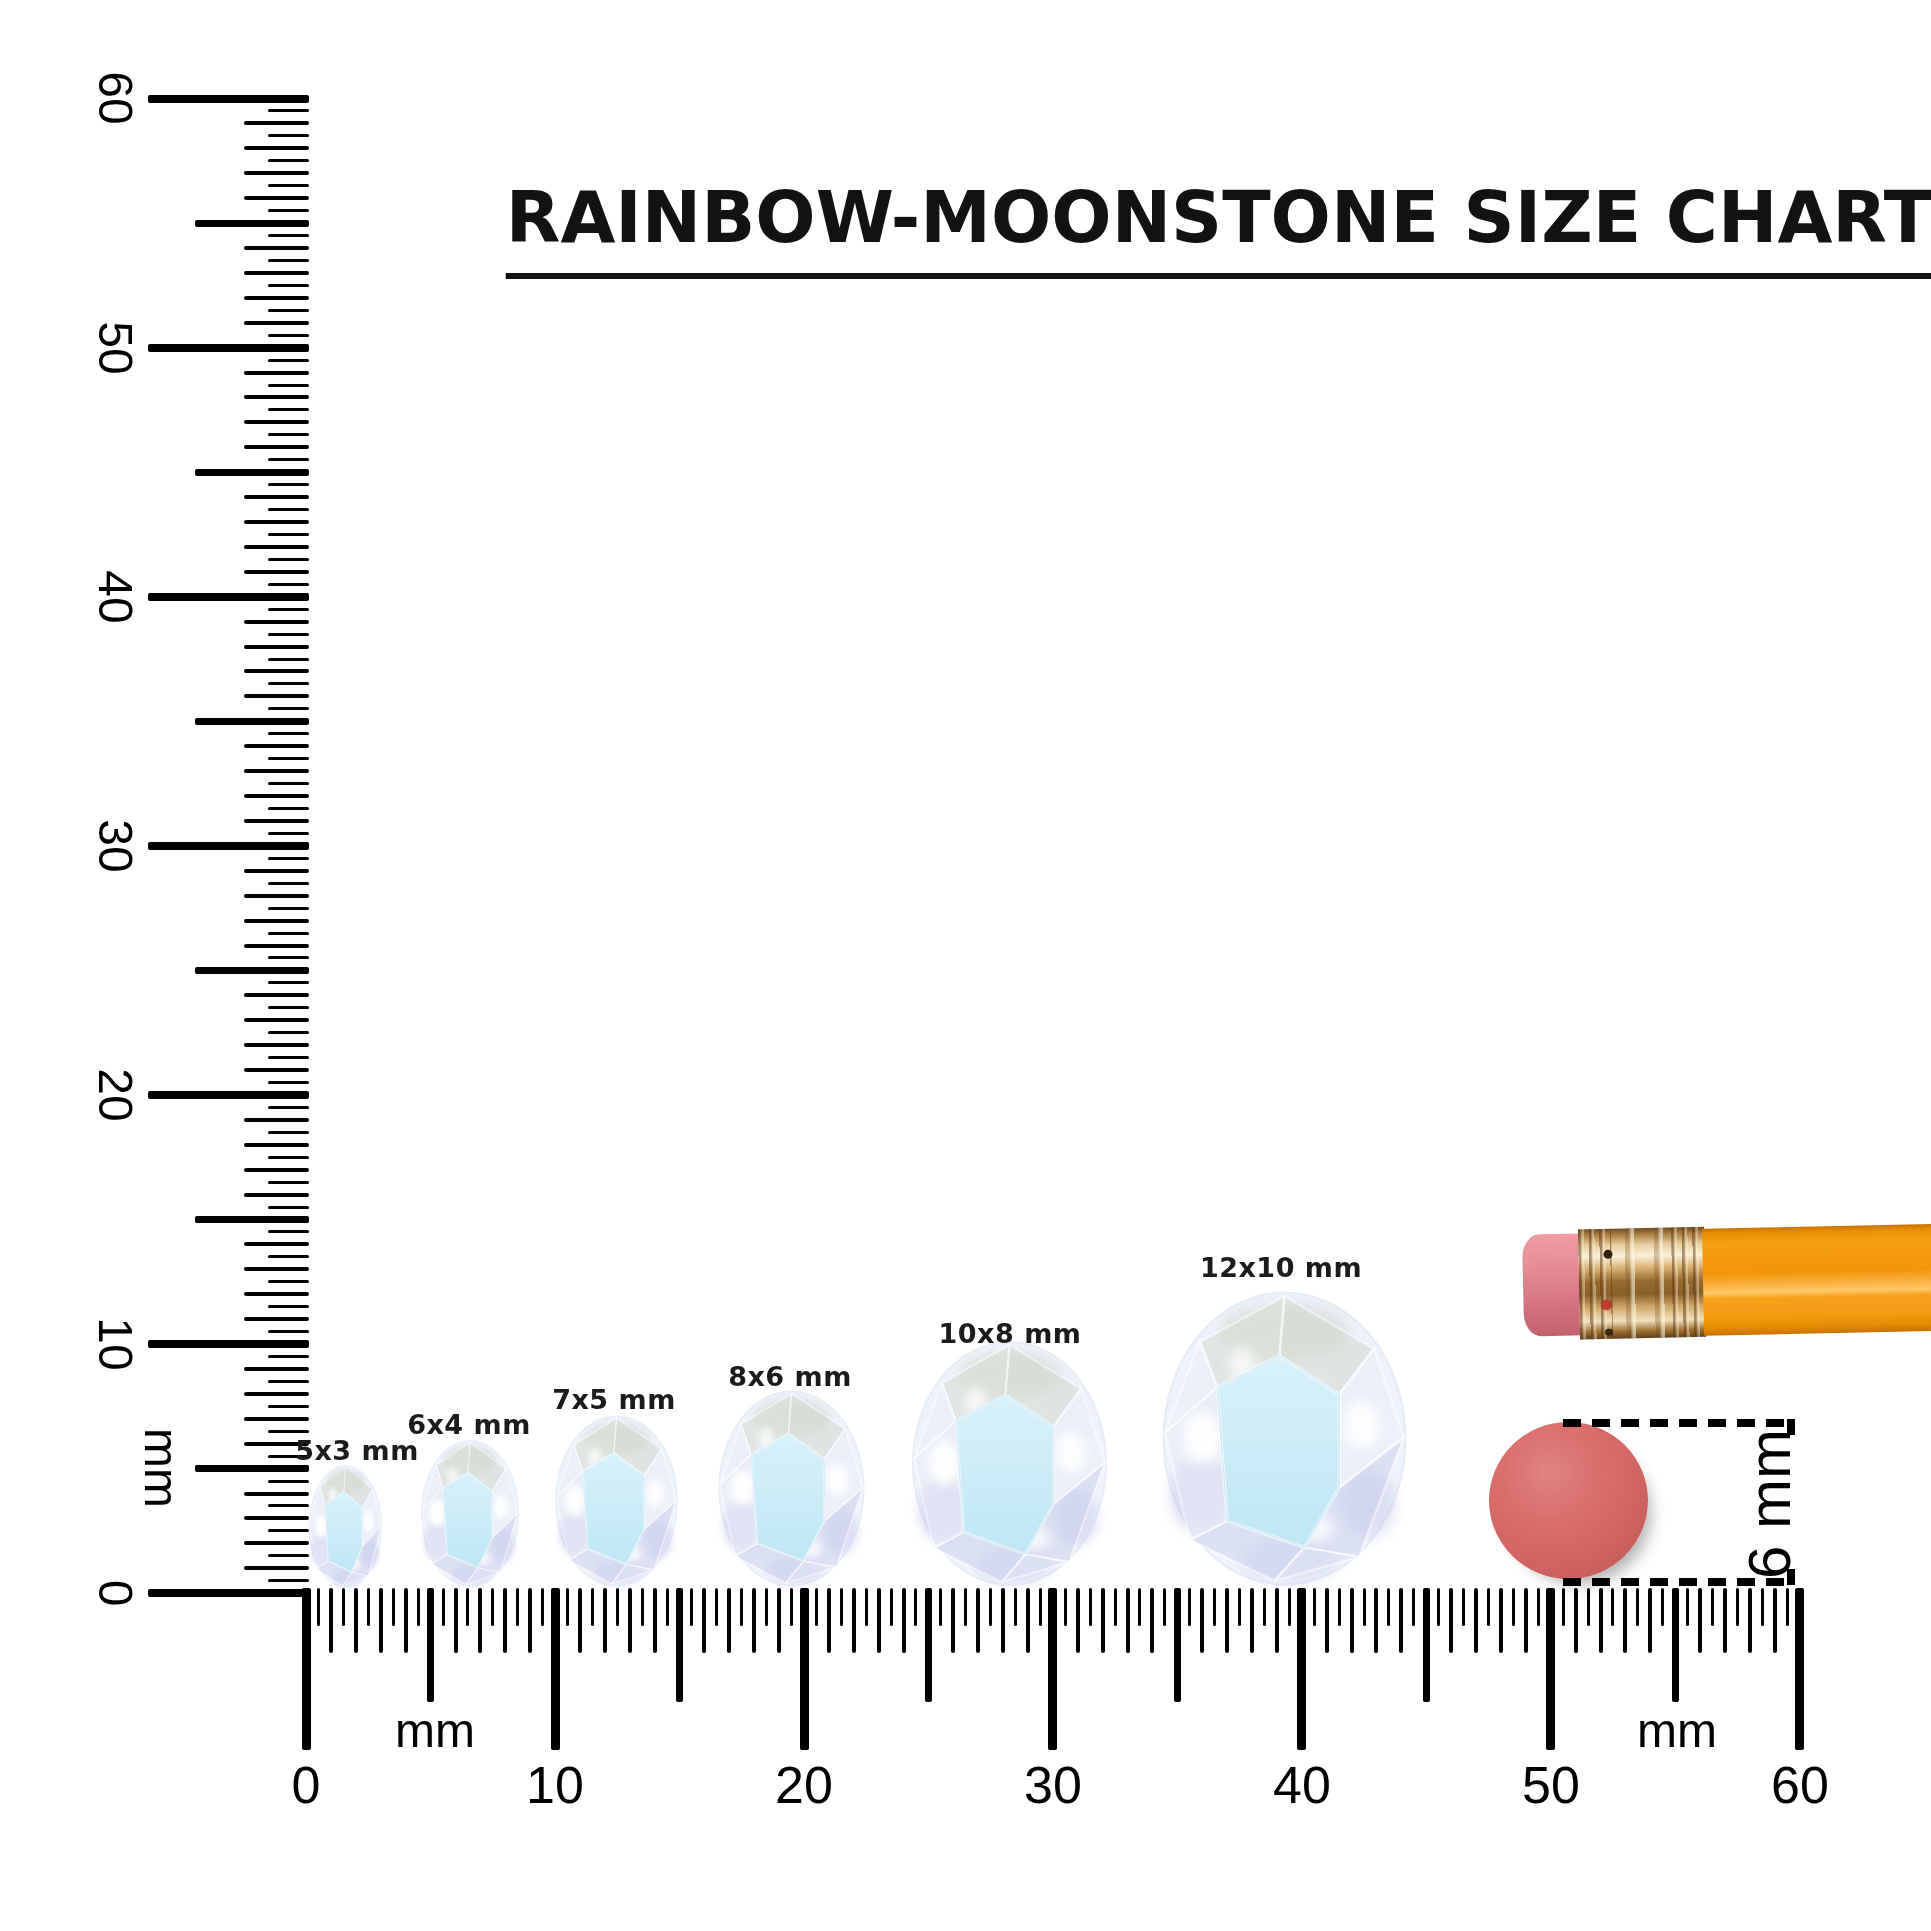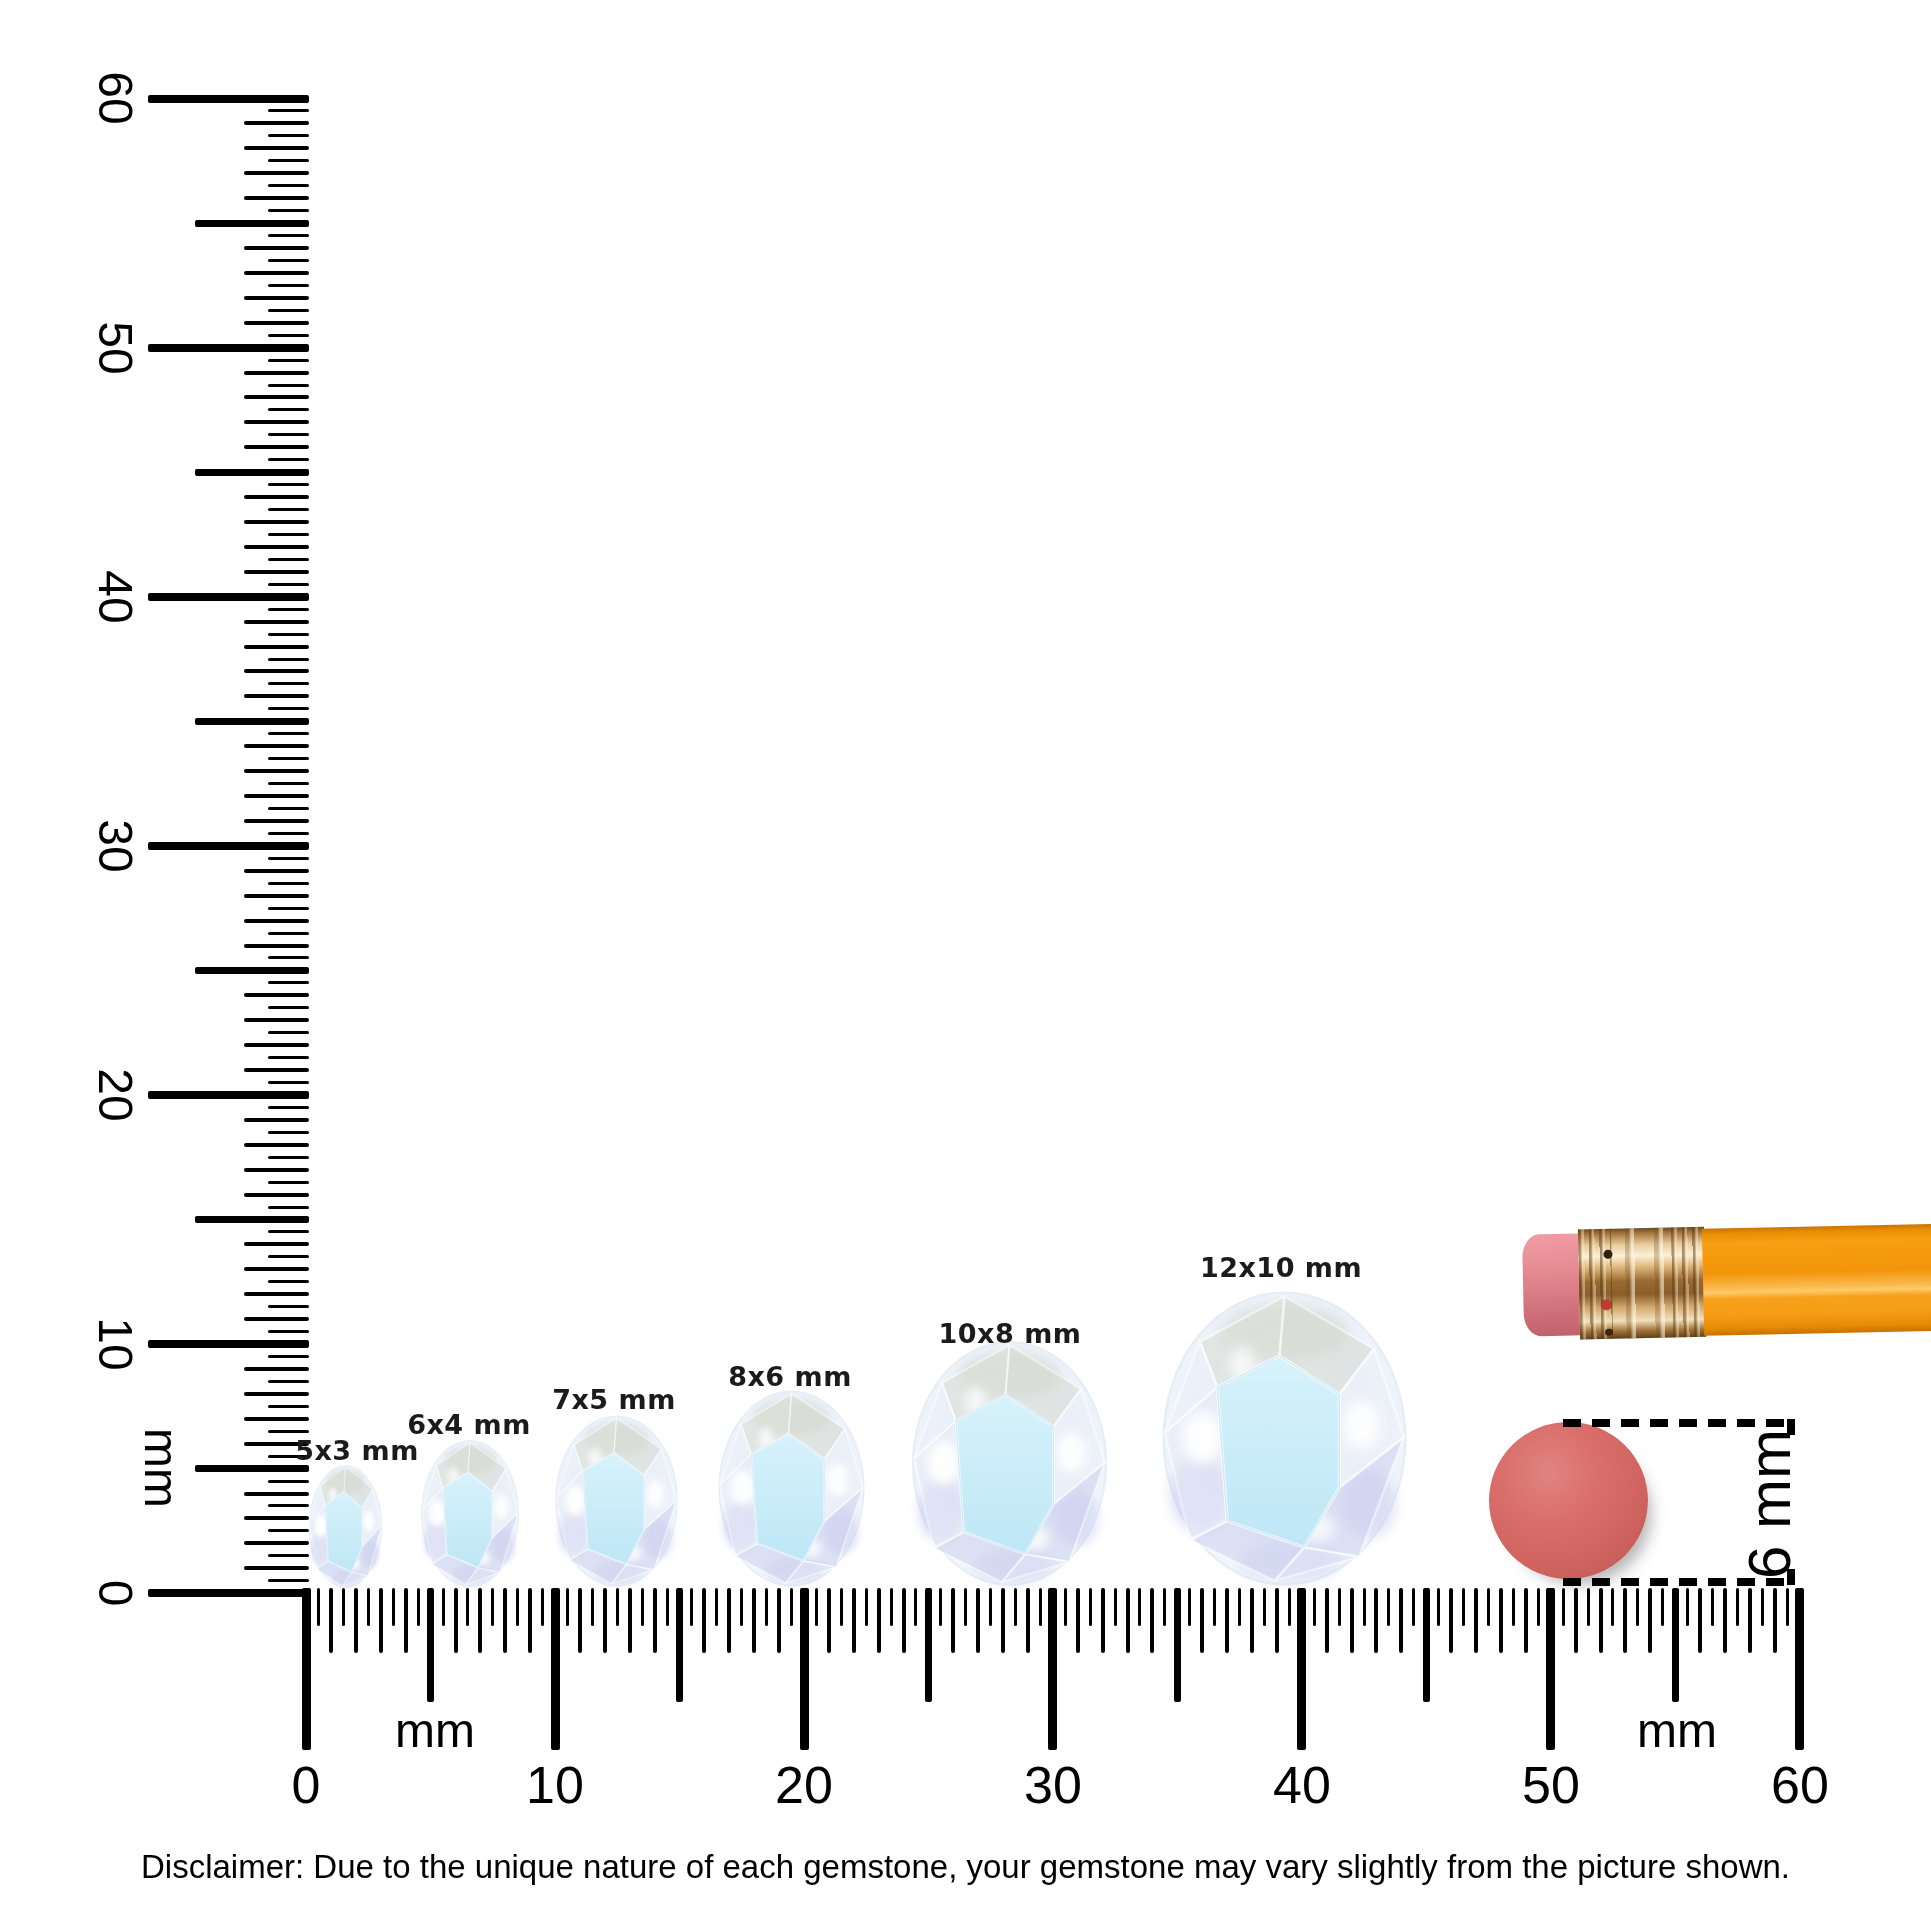--- a/index.html
+++ b/index.html
@@ -60,20 +60,21 @@
        font-size:60px;color:#000;white-space:nowrap;}
   
   #disclaimer{position:absolute;left:0;top:1848px;width:1931px;text-align:center;
        font-size:33px;color:#000;}
 </style>
 </head>
 <body>
 
 <div id="stage">
 
+  <div id="title">RAINBOW-MOONSTONE SIZE CHART</div>
 
   <div id="vruler">
       <div class="tickv" style="left:148px;top:1589px;width:161px;height:7.7px;"></div>
       <span class="vnum" style="left:115px;top:1593px;">0</span>
       <div class="tickv" style="left:268px;top:1579px;width:41px;height:2.9px;"></div>
       <div class="tickv" style="left:244px;top:1566px;width:65px;height:3.9px;"></div>
       <div class="tickv" style="left:268px;top:1554px;width:41px;height:2.9px;"></div>
       <div class="tickv" style="left:244px;top:1541px;width:65px;height:3.9px;"></div>
       <div class="tickv" style="left:268px;top:1529px;width:41px;height:2.9px;"></div>
       <div class="tickv" style="left:244px;top:1516px;width:65px;height:3.9px;"></div>
@@ -618,15 +619,14 @@
     <div id="pencil-body"></div>
   </div>
 
   <div id="eraser-circle"></div>
   <div class="dash-line" id="dash-top"></div>
   <div class="dash-line" id="dash-bottom"></div>
   <div class="dash-cap" id="cap-top"></div>
   <div class="dash-cap" id="cap-bottom"></div>
   <div id="dim-label">6 mm</div>
 
-  <div id="disclaimer">Disclaimer: Due to the unique nature of each gemstone, your gemstone may vary slightly from the picture shown.</div>
 </div>
 
 
 </body></html>

